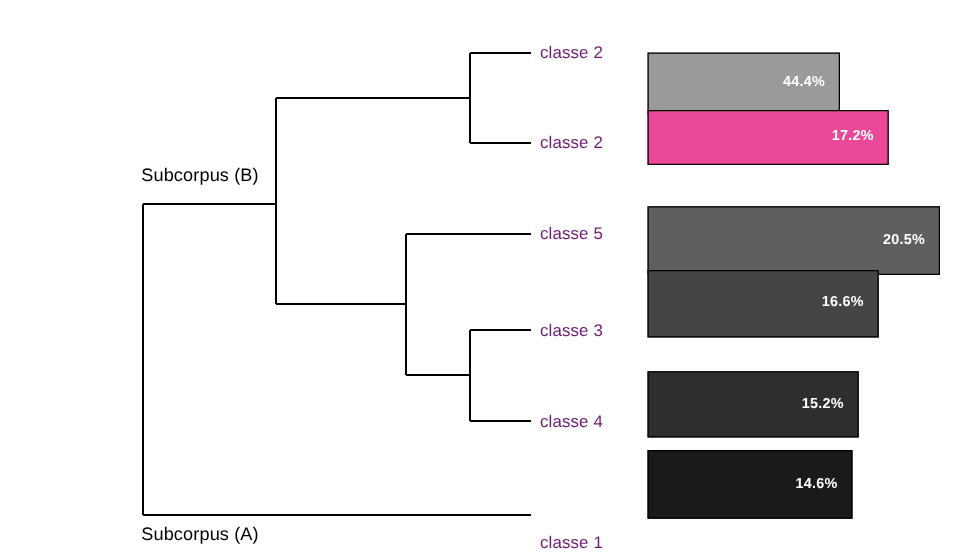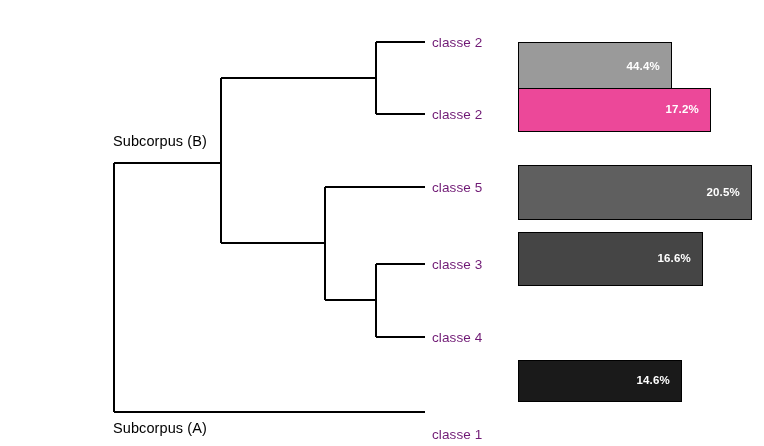--- a/index.html
+++ b/index.html
@@ -126,20 +126,23 @@
 
   <div class="bar" id="bar-0" style="top: 42px; height: 50px; width: 154px; background: rgb(154, 154, 154);">
     <span class="bar-value">44.4%</span>
   </div>
   <div class="bar" id="bar-1" style="top: 88px; height: 44px; width: 193px; background: #ec4899;">
     <span class="bar-value">17.2%</span>
   </div>
   <div class="bar" id="bar-2" style="top: 165px; height: 55px; width: 234px; background: rgb(95, 95, 95);">
     <span class="bar-value">20.5%</span>
   </div>
-  <div class="bar" id="bar-3" style="top: 232px; height: 54px; width: 185px; background: rgb(69, 69, 69);">
+  <div class="bar" id="bar-3" style="top: 216px; height: 54px; width: 185px; background: rgb(69, 69, 69);">
     <span class="bar-value">16.6%</span>
   </div>
-  <div class="bar" id="bar-5" style="top: 360px; height: 42px; width: 164px; background: rgb(26, 26, 26); padding-left: 24px;">
+  <div class="bar" id="bar-4" style="top: 297px; height: 53px; width: 169px; background: rgb(46, 46, 46);">
+    <span class="bar-value">15.2%</span>
+  </div>
+  <div class="bar" id="bar-5" style="top: 360px; height: 55px; width: 164px; background: rgb(26, 26, 26); padding-left: 24px;">
     <span class="bar-value">14.6%</span>
   </div>
 
 </div>
 
 </body></html>

